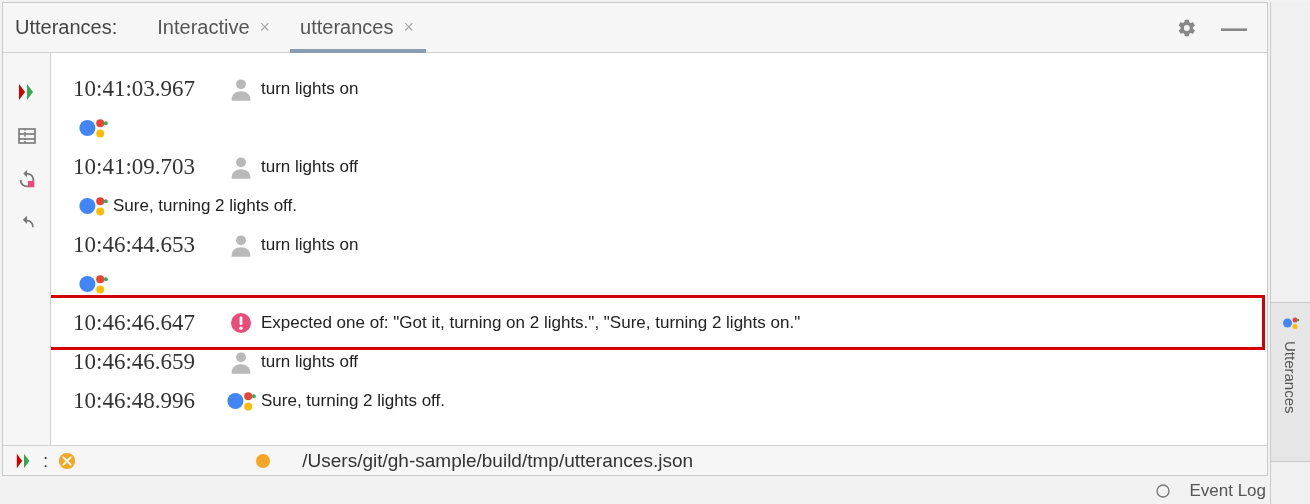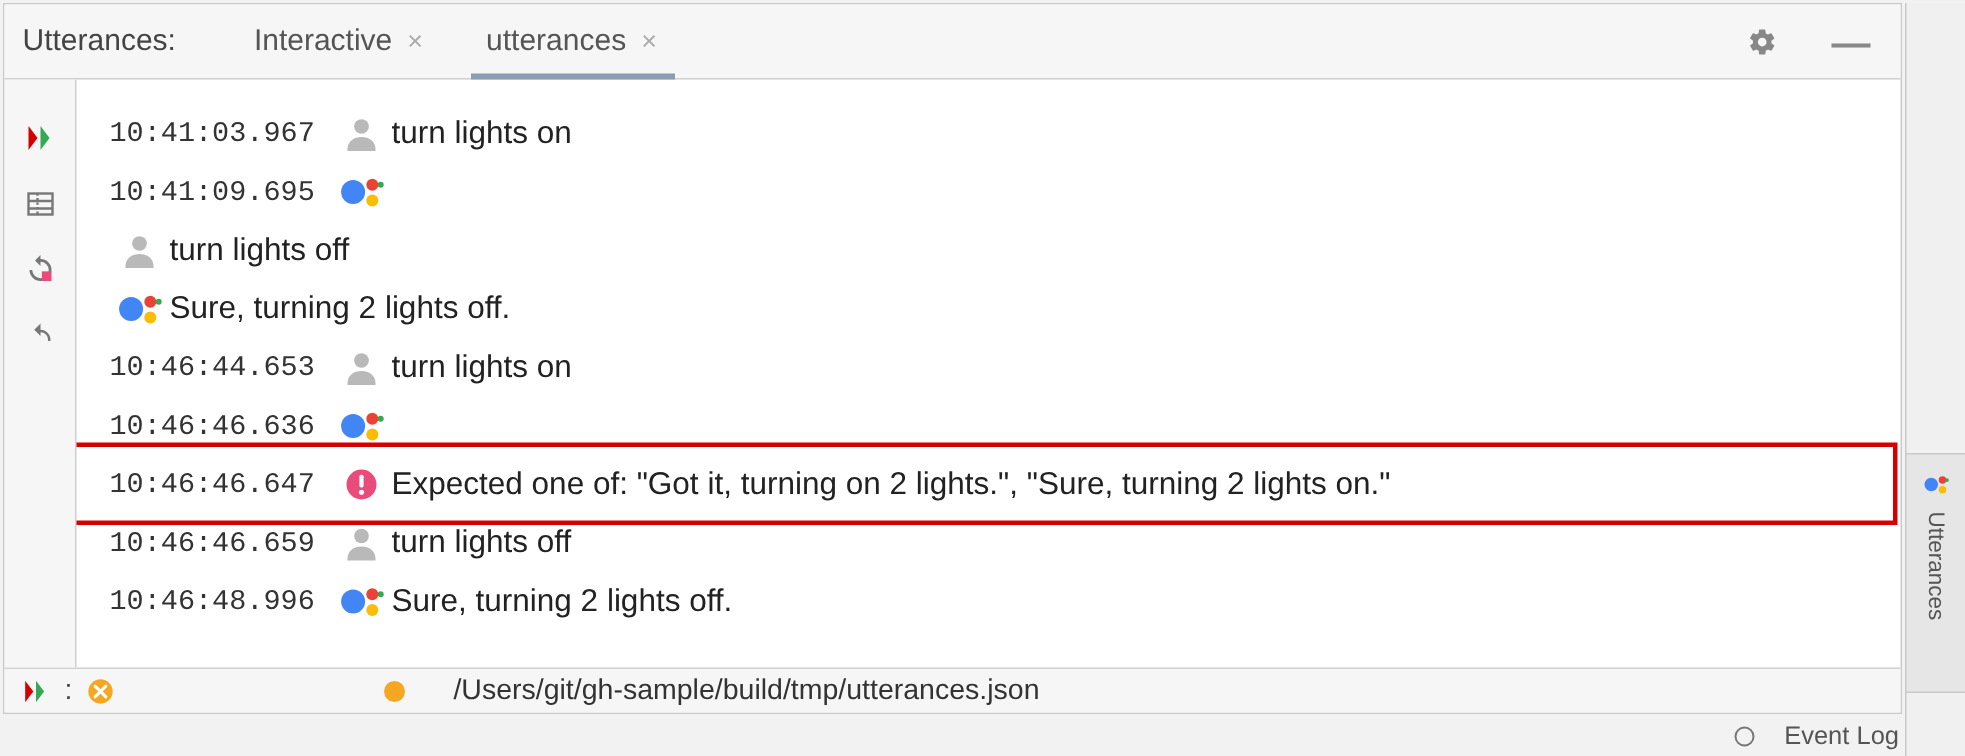--- a/index.html
+++ b/index.html
@@ -21,21 +21,21 @@
     display: flex;
     flex-direction: column;
   }
   
   .tabbar {
     display: flex;
     align-items: center;
     height: 50px;
     border-bottom: 1px solid #d0d0d0;
     padding: 0 12px;
-    gap: 20px;
+    gap: 8px;
     background: #f6f6f6;
   }
   .tabbar .panel-title {
     font-size: 20px;
     color: #444;
     margin-right: 22px;
   }
   .tab {
     display: flex;
     align-items: center;
@@ -98,35 +98,35 @@
     overflow: auto;
     position: relative;
   }
   .row {
     display: flex;
     align-items: center;
     height: 39px;
     padding-left: 22px;
   }
   .ts {
-    font-family: Liberation Mono, monospace;
-    font-size: 19px;
+    font-family: Liberation Serif, serif;
+    font-size: 23px;
     color: #333;
     width: 148px;
     flex-shrink: 0;
   }
   .actor {
     width: 40px;
     flex-shrink: 0;
     display: flex;
     align-items: center;
     justify-content: center;
   }
   .msg {
-    font-size: 21px;
+    font-size: 17px;
     color: #222;
   }
   .highlight-box {
     position: absolute;
     border: 3px solid #d40000;
     pointer-events: none;
   }
   
   .footer {
     height: 30px;
@@ -252,31 +252,31 @@
           <span class="ts">10:41:03.967</span>
           <span class="actor">
   <svg width="28" height="28" viewBox="0 0 24 24" fill="#b9b9b9">
               <circle cx="12" cy="8" r="4.2"></circle>
               <path d="M4 21c0-4.4 3.6-7 8-7s8 2.6 8 7v1H4z"></path>
             </svg>
 </span>
           <span class="msg">turn lights on</span>
         </div>
         <div class="row">
-          <span class="ts">10:41:09.695</span>
           <span class="actor">
   <svg width="32" height="28" viewBox="0 0 40 34">
               <circle cx="13" cy="17" r="10" fill="#4285f4"></circle>
               <circle cx="29" cy="11" r="5" fill="#ea4335"></circle>
               <circle cx="29" cy="24" r="5" fill="#fbbc05"></circle>
               <circle cx="36" cy="11" r="2.5" fill="#34a853"></circle>
             </svg>
 </span>
         </div>
         <div class="row">
+          <span class="ts">10:41:09.703</span>
           <span class="actor">
   <svg width="28" height="28" viewBox="0 0 24 24" fill="#b9b9b9">
               <circle cx="12" cy="8" r="4.2"></circle>
               <path d="M4 21c0-4.4 3.6-7 8-7s8 2.6 8 7v1H4z"></path>
             </svg>
 </span>
           <span class="msg">turn lights off</span>
         </div>
         <div class="row">
           <span class="actor">
@@ -293,21 +293,20 @@
           <span class="ts">10:46:44.653</span>
           <span class="actor">
   <svg width="28" height="28" viewBox="0 0 24 24" fill="#b9b9b9">
               <circle cx="12" cy="8" r="4.2"></circle>
               <path d="M4 21c0-4.4 3.6-7 8-7s8 2.6 8 7v1H4z"></path>
             </svg>
 </span>
           <span class="msg">turn lights on</span>
         </div>
         <div class="row">
-          <span class="ts">10:46:46.636</span>
           <span class="actor">
   <svg width="32" height="28" viewBox="0 0 40 34">
               <circle cx="13" cy="17" r="10" fill="#4285f4"></circle>
               <circle cx="29" cy="11" r="5" fill="#ea4335"></circle>
               <circle cx="29" cy="24" r="5" fill="#fbbc05"></circle>
               <circle cx="36" cy="11" r="2.5" fill="#34a853"></circle>
             </svg>
 </span>
         </div>
         <div class="row">

